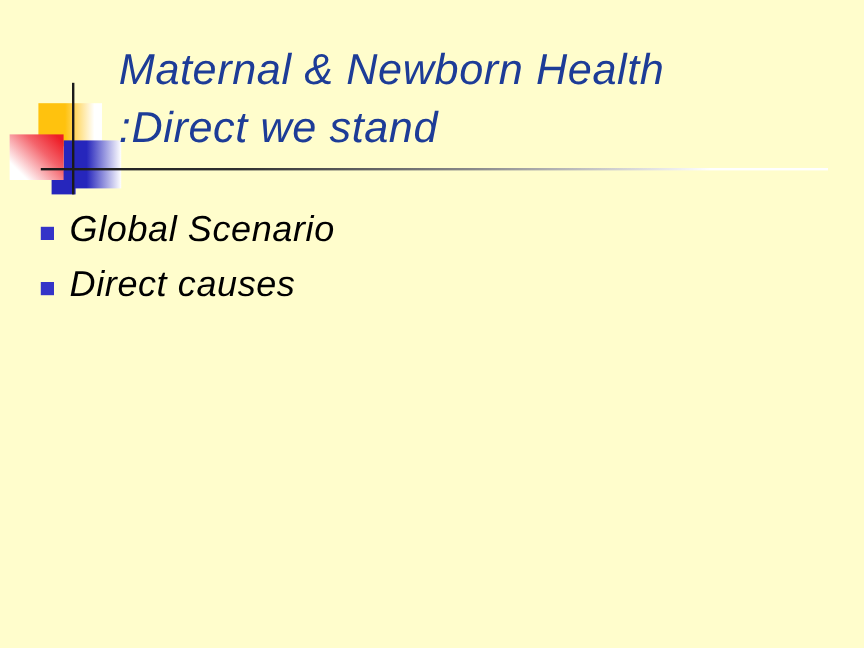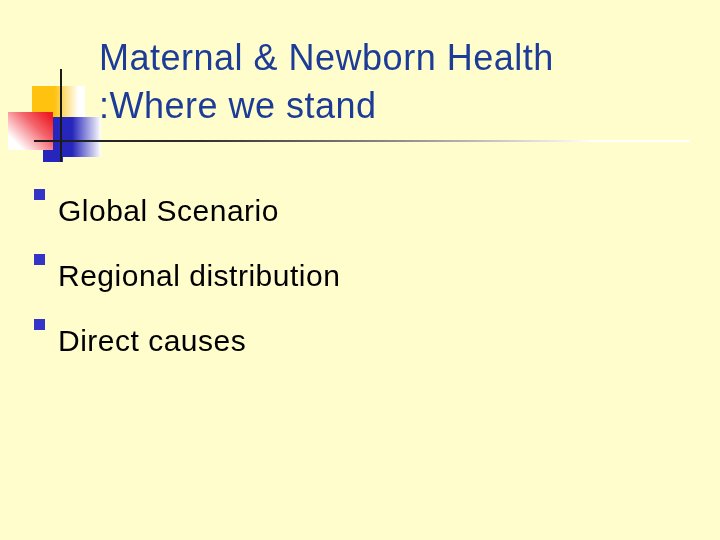--- a/index.html
+++ b/index.html
@@ -3,20 +3,21 @@
 <meta charset="utf-8">
 <style>
   html, body { margin: 0; padding: 0; }
   body {
     width: 720px; height: 540px; overflow: hidden;
     font-family: "Liberation Sans", "DejaVu Sans", sans-serif;
   }
   .slide {
     position: relative; width: 720px; height: 540px;
     background: var(--color-bg, #FFFDCC);
+    font-style: italic;
   }
 
   
   .sq { position: absolute; }
   .sq.yellow {
     left: 32px; top: 86px; width: 53px; height: 36px; z-index: 1;
     background: linear-gradient(90deg, var(--color-yellow, #FFC20E) 0%, var(--color-yellow, #FFC20E) 42%, #FFFFFF 88%);
   }
   .sq.blue-small {
     left: 43px; top: 142px; width: 20px; height: 20px; z-index: 2;
@@ -55,50 +56,45 @@
   .bullet-item {
     display: flex; align-items: flex-start; margin: 0 0 8px 0;
   }
   .marker {
     flex: 0 0 auto; width: 11px; height: 11px; margin-top: 16px; margin-right: 13px;
     background: var(--color-marker, #3434C8);
   }
   .label {
     font-size: 30px; line-height: 38px; letter-spacing: 0.5px; color: #000000;
     max-width: 545px;
-    margin-top: 19px;
   }
 </style>
 </head>
 <body>
 
 <div class="slide">
 
   <div class="decoration">
     <div class="sq yellow"></div>
     <div class="sq blue-small"></div>
     <div class="sq blue"></div>
     <div class="sq red"></div>
     <div class="vline"></div>
     <div class="hline"></div>
   </div>
 
   <h1 class="title">
     <span>Maternal &amp; Newborn Health</span>
-    <span>:Where we stand</span>
+    <span>:Direct we stand</span>
   </h1>
 
   <ul class="bullets">
     <li class="bullet-item">
       <span class="marker"></span>
       <span class="label">Global Scenario</span>
-    </li>
-    <li class="bullet-item">
-      <span class="marker"></span>
-      <span class="label">Regional distribution</span>
     </li>
     <li class="bullet-item">
       <span class="marker"></span>
       <span class="label">Direct causes</span>
     </li>
   </ul>
 
 </div>
 
 </body></html>

